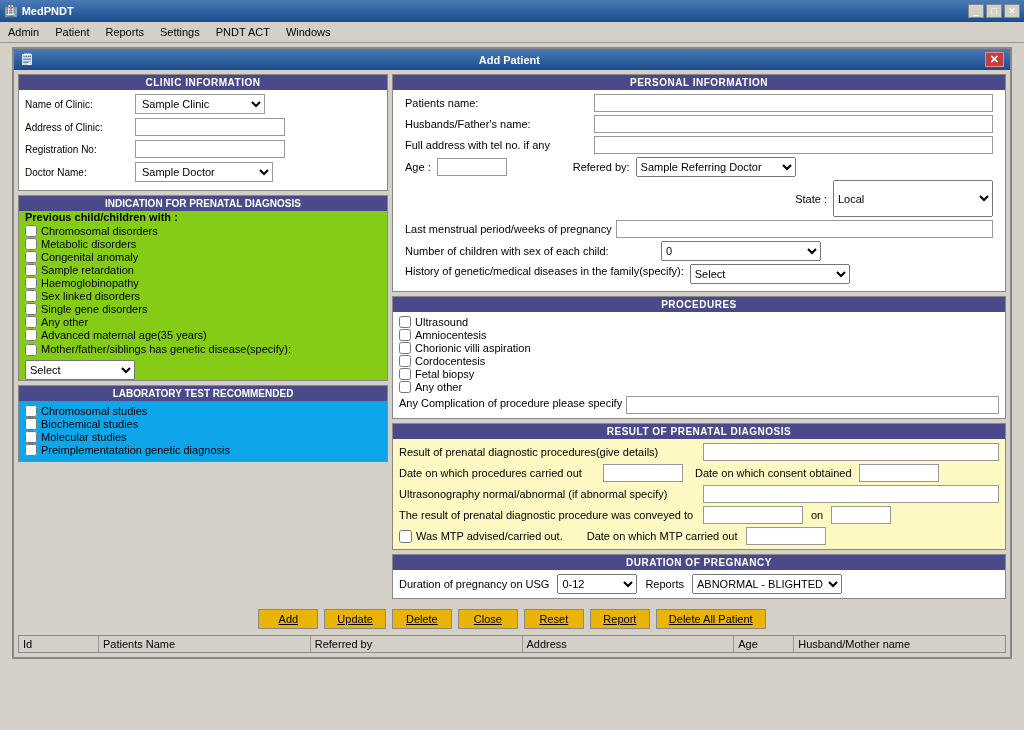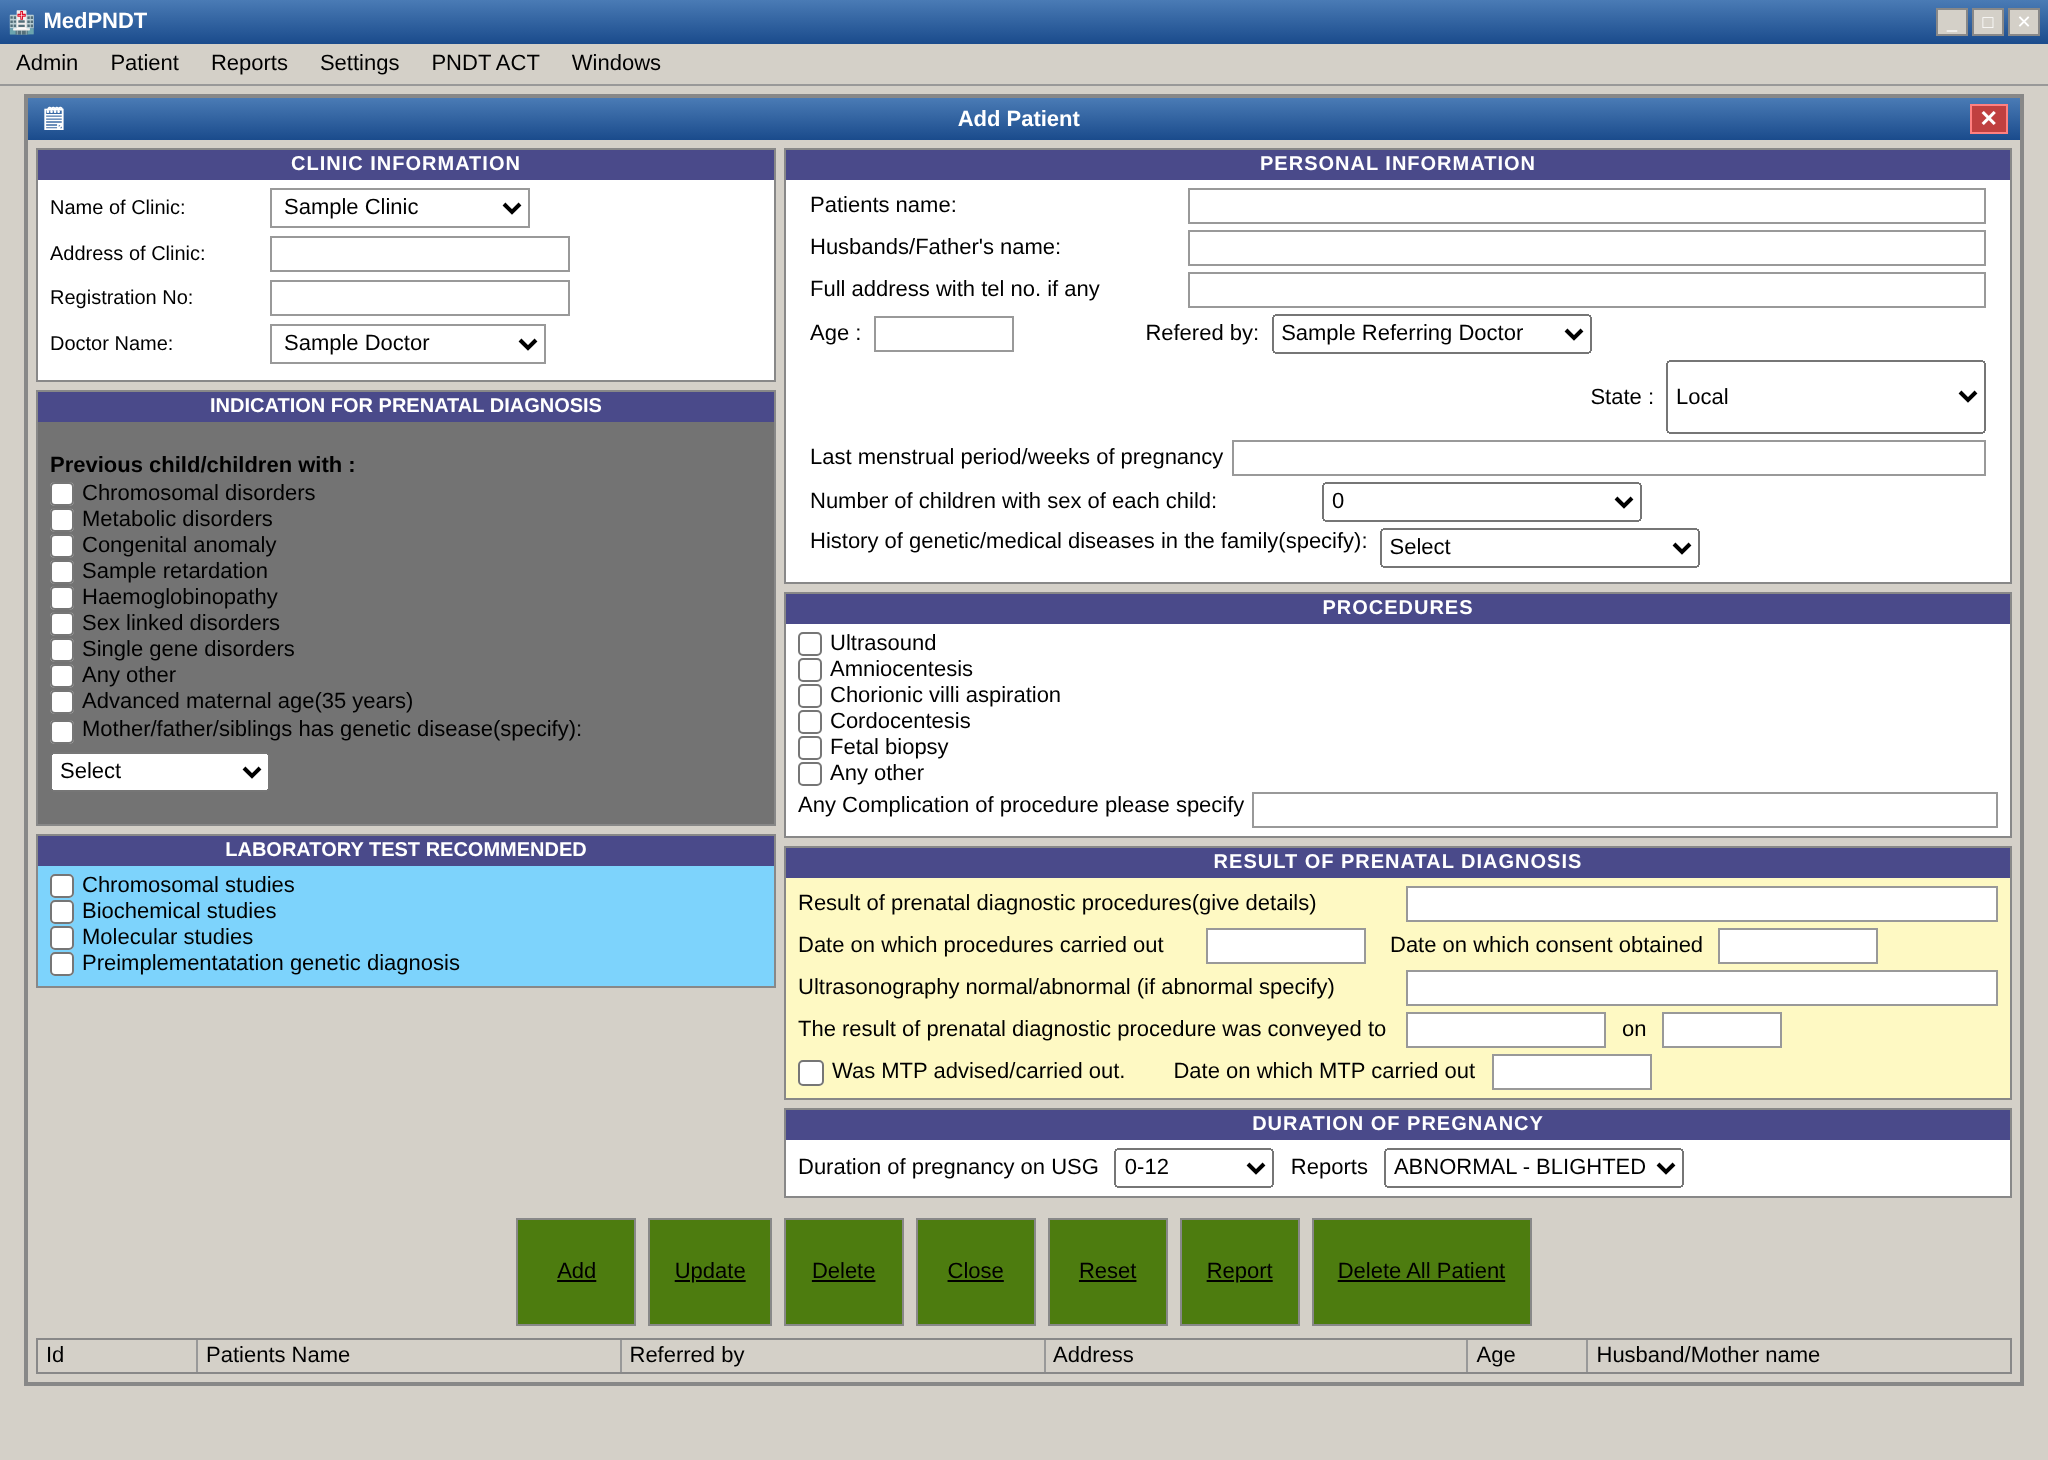--- a/index.html
+++ b/index.html
@@ -33,30 +33,30 @@
     .form-label { font-size: 10px; white-space: nowrap; }
     .form-input { border: 1px solid #999; background: white; height: 18px; padding: 1px 2px; font-size: 11px; }
     .form-select { border: 1px solid #999; background: white; height: 20px; font-size: 11px; padding: 0 2px; }
     
     
     .clinic-row { display: grid; grid-template-columns: 110px 1fr; align-items: center; margin-bottom: 4px; }
     
     
     .indication-section { border: 1px solid #888; }
     .indication-header { background: #4a4a8a; color: white; text-align: center; padding: 2px; font-size: 10px; font-weight: bold; }
-    .indication-body { padding: 16px 6px; background: #737373; }
+    .indication-body { padding: 0 6px; background: #84cc16; }
     .subsection-title { font-weight: bold; font-size: 11px; margin-bottom: 2px; }
     .checkbox-row { display: flex; align-items: center; gap: 4px; margin-bottom: 1px; }
     .checkbox-row input[type=checkbox] { width: 12px; height: 12px; }
     .checkbox-row label { font-size: 11px; }
     
     
     .lab-section { border: 1px solid #888; }
     .lab-header { background: #4a4a8a; color: white; text-align: center; padding: 2px; font-size: 10px; font-weight: bold; }
-    .lab-body { padding: 4px 6px; background: #7dd3fc; }
+    .lab-body { padding: 4px 6px; background: #0ea5e9; }
     
     
     .right-panel { flex: 1; display: flex; flex-direction: column; gap: 4px; }
     
     
     .personal-section { border: 1px solid #888; background: white; }
     .pi-label { font-size: 11px; display: flex; align-items: center; }
     
     
     .proc-section { border: 1px solid #888; background: white; }
@@ -69,21 +69,21 @@
     .result-body { padding: 4px 6px; }
     .result-row { display: flex; align-items: center; margin-bottom: 3px; gap: 4px; }
     .mtp-row { display: flex; align-items: center; gap: 4px; }
     
     
     .duration-section { border: 1px solid #888; background: white; }
     .duration-body { padding: 4px 6px; display: flex; align-items: center; gap: 8px; }
     
     
     .buttons-row { display: flex; justify-content: center; gap: 6px; padding: 6px; background: #d4d0c8; }
-    .btn { padding: 20px 12px; border: 1px solid #888; background: #4d7c0f; font-size: 11px; cursor: pointer; min-width: 60px; }
+    .btn { padding: 3px 12px; border: 1px solid #888; background: #eab308; font-size: 11px; cursor: pointer; min-width: 60px; }
     .btn-underline { text-decoration: underline; }
     
     
     .table-header { display: flex; border: 1px solid #888; background: #d4d0c8; margin: 0 4px 4px 4px; }
     .table-col { flex: 1; border-right: 1px solid #999; padding: 2px 4px; font-size: 11px; text-align: left; background: #d4d0c8; }
     
     
     .app-window { position: relative; width: 1024px; height: 730px; background: #d4d0c8; overflow: hidden; }
     
     input[type=text] { height: 18px; border: 1px solid #999; background: white; padding: 1px 3px; font-size: 11px; }

